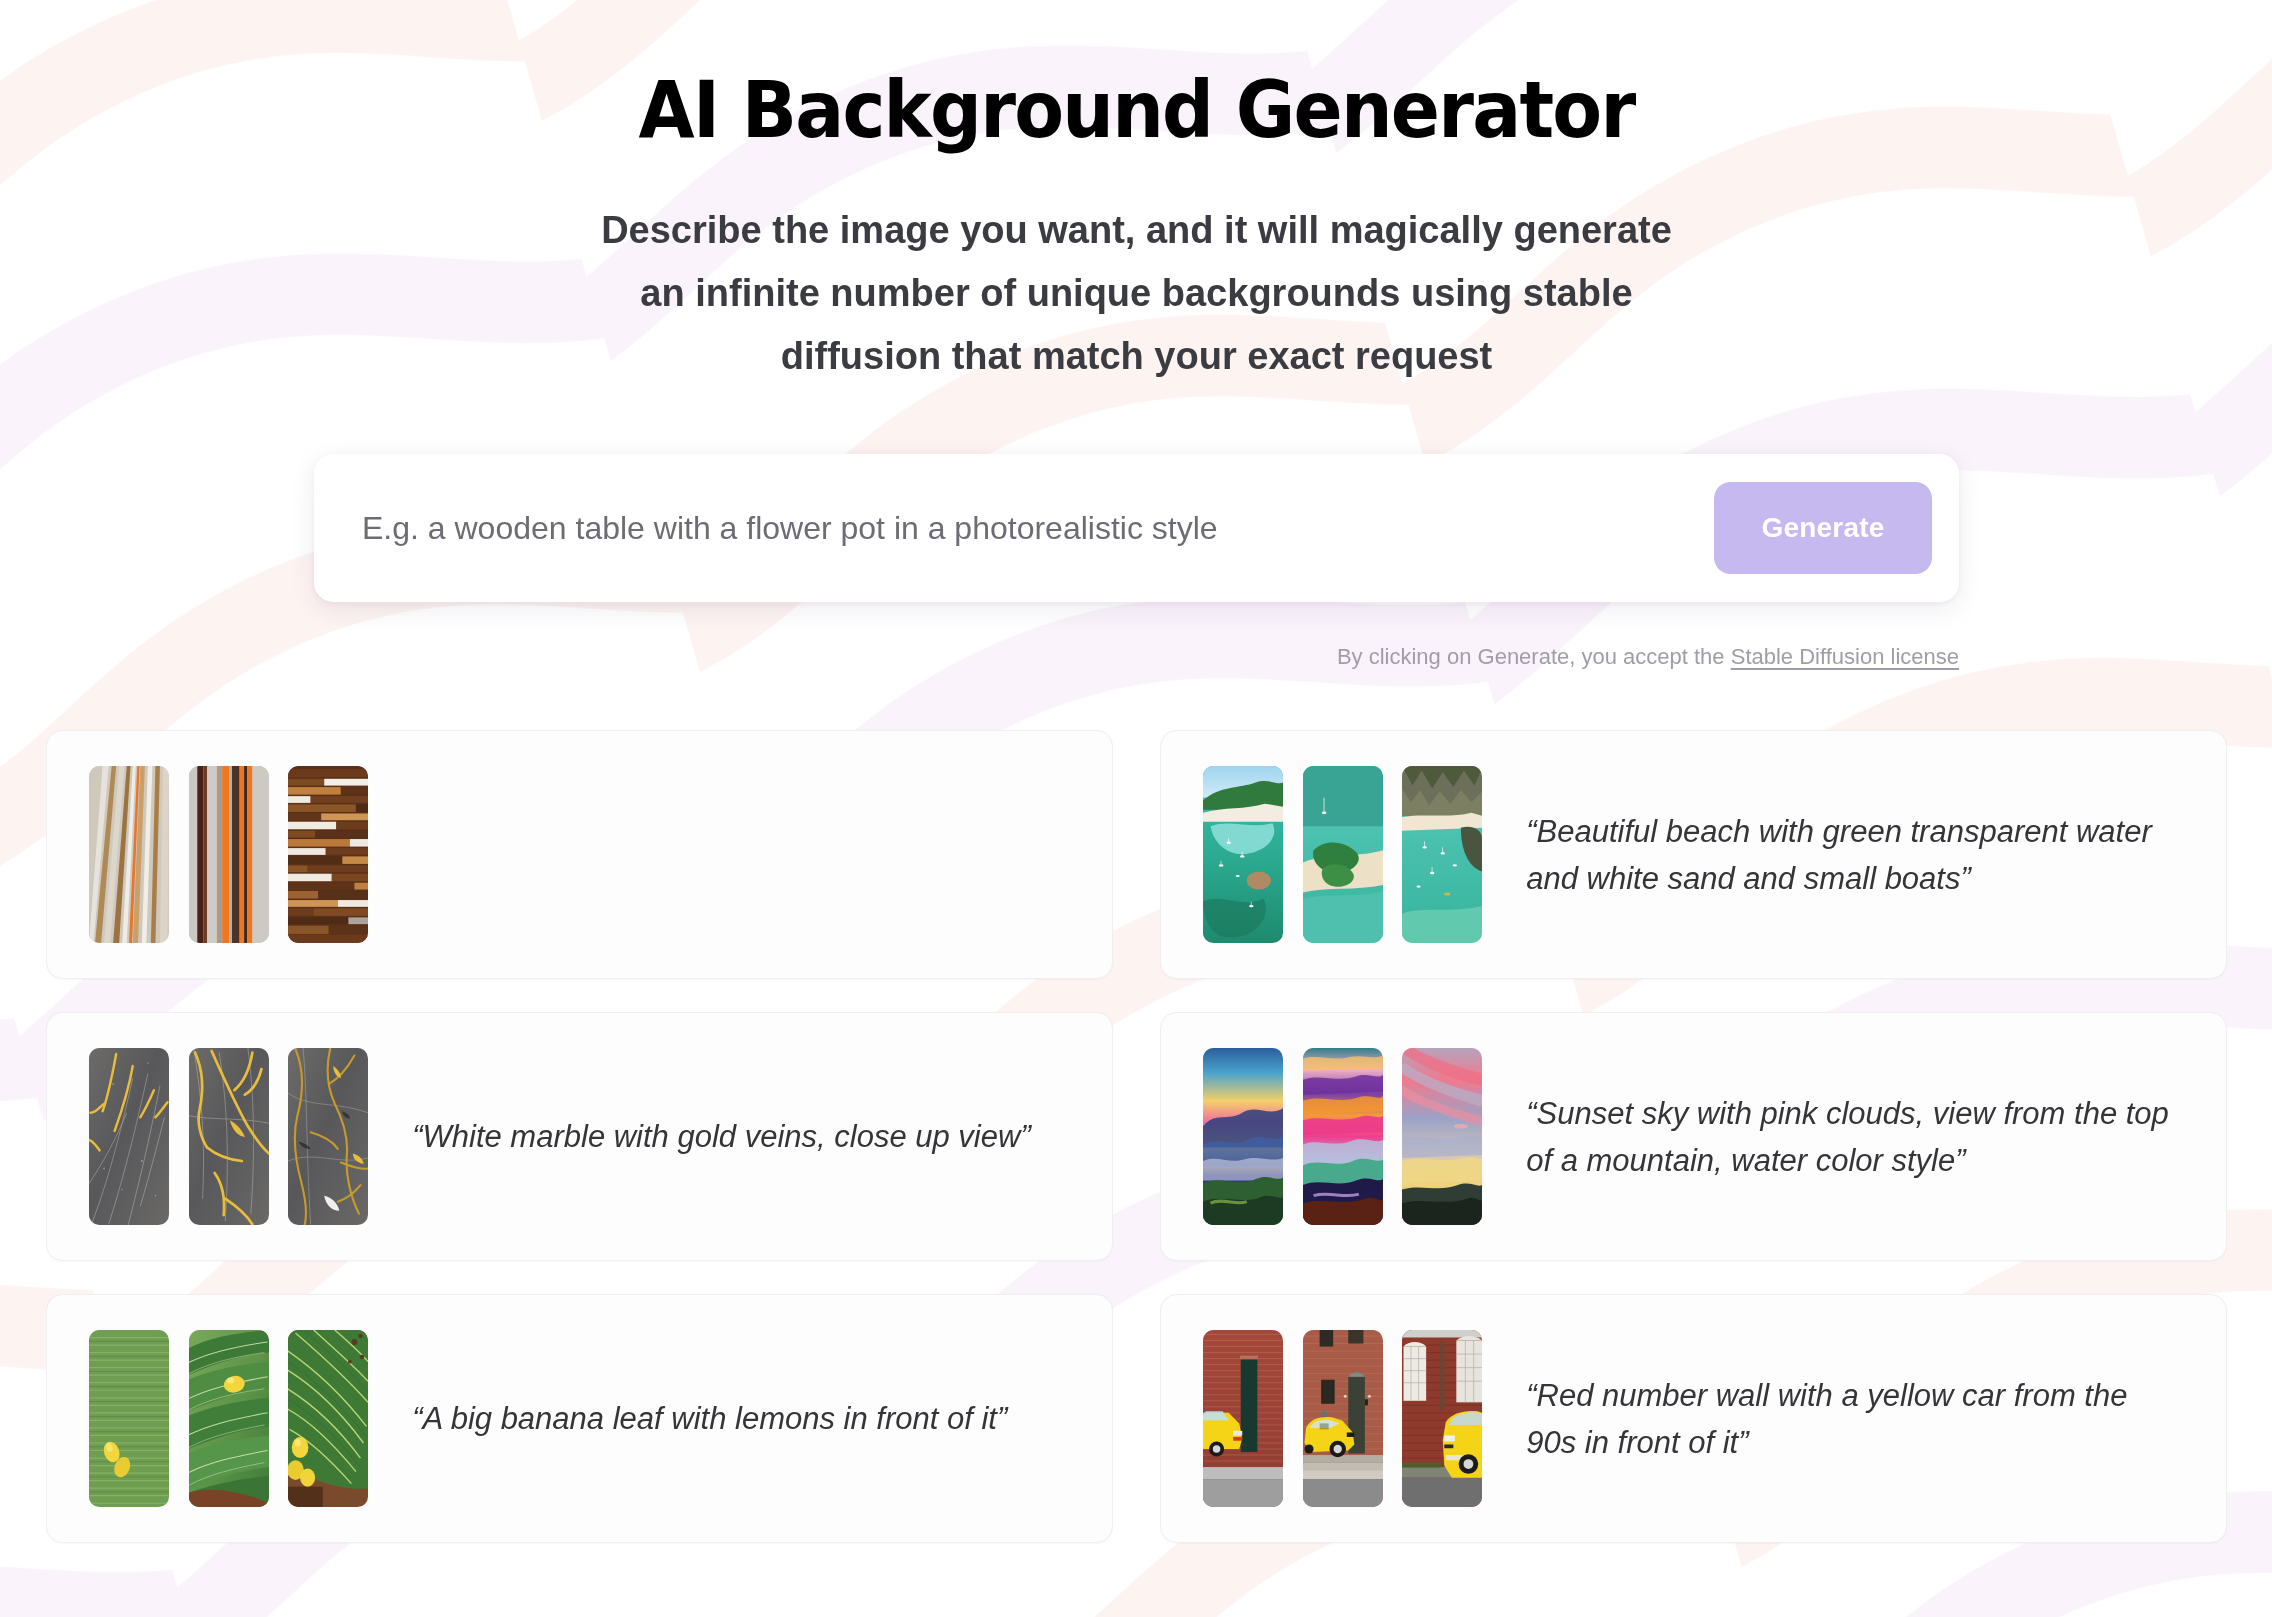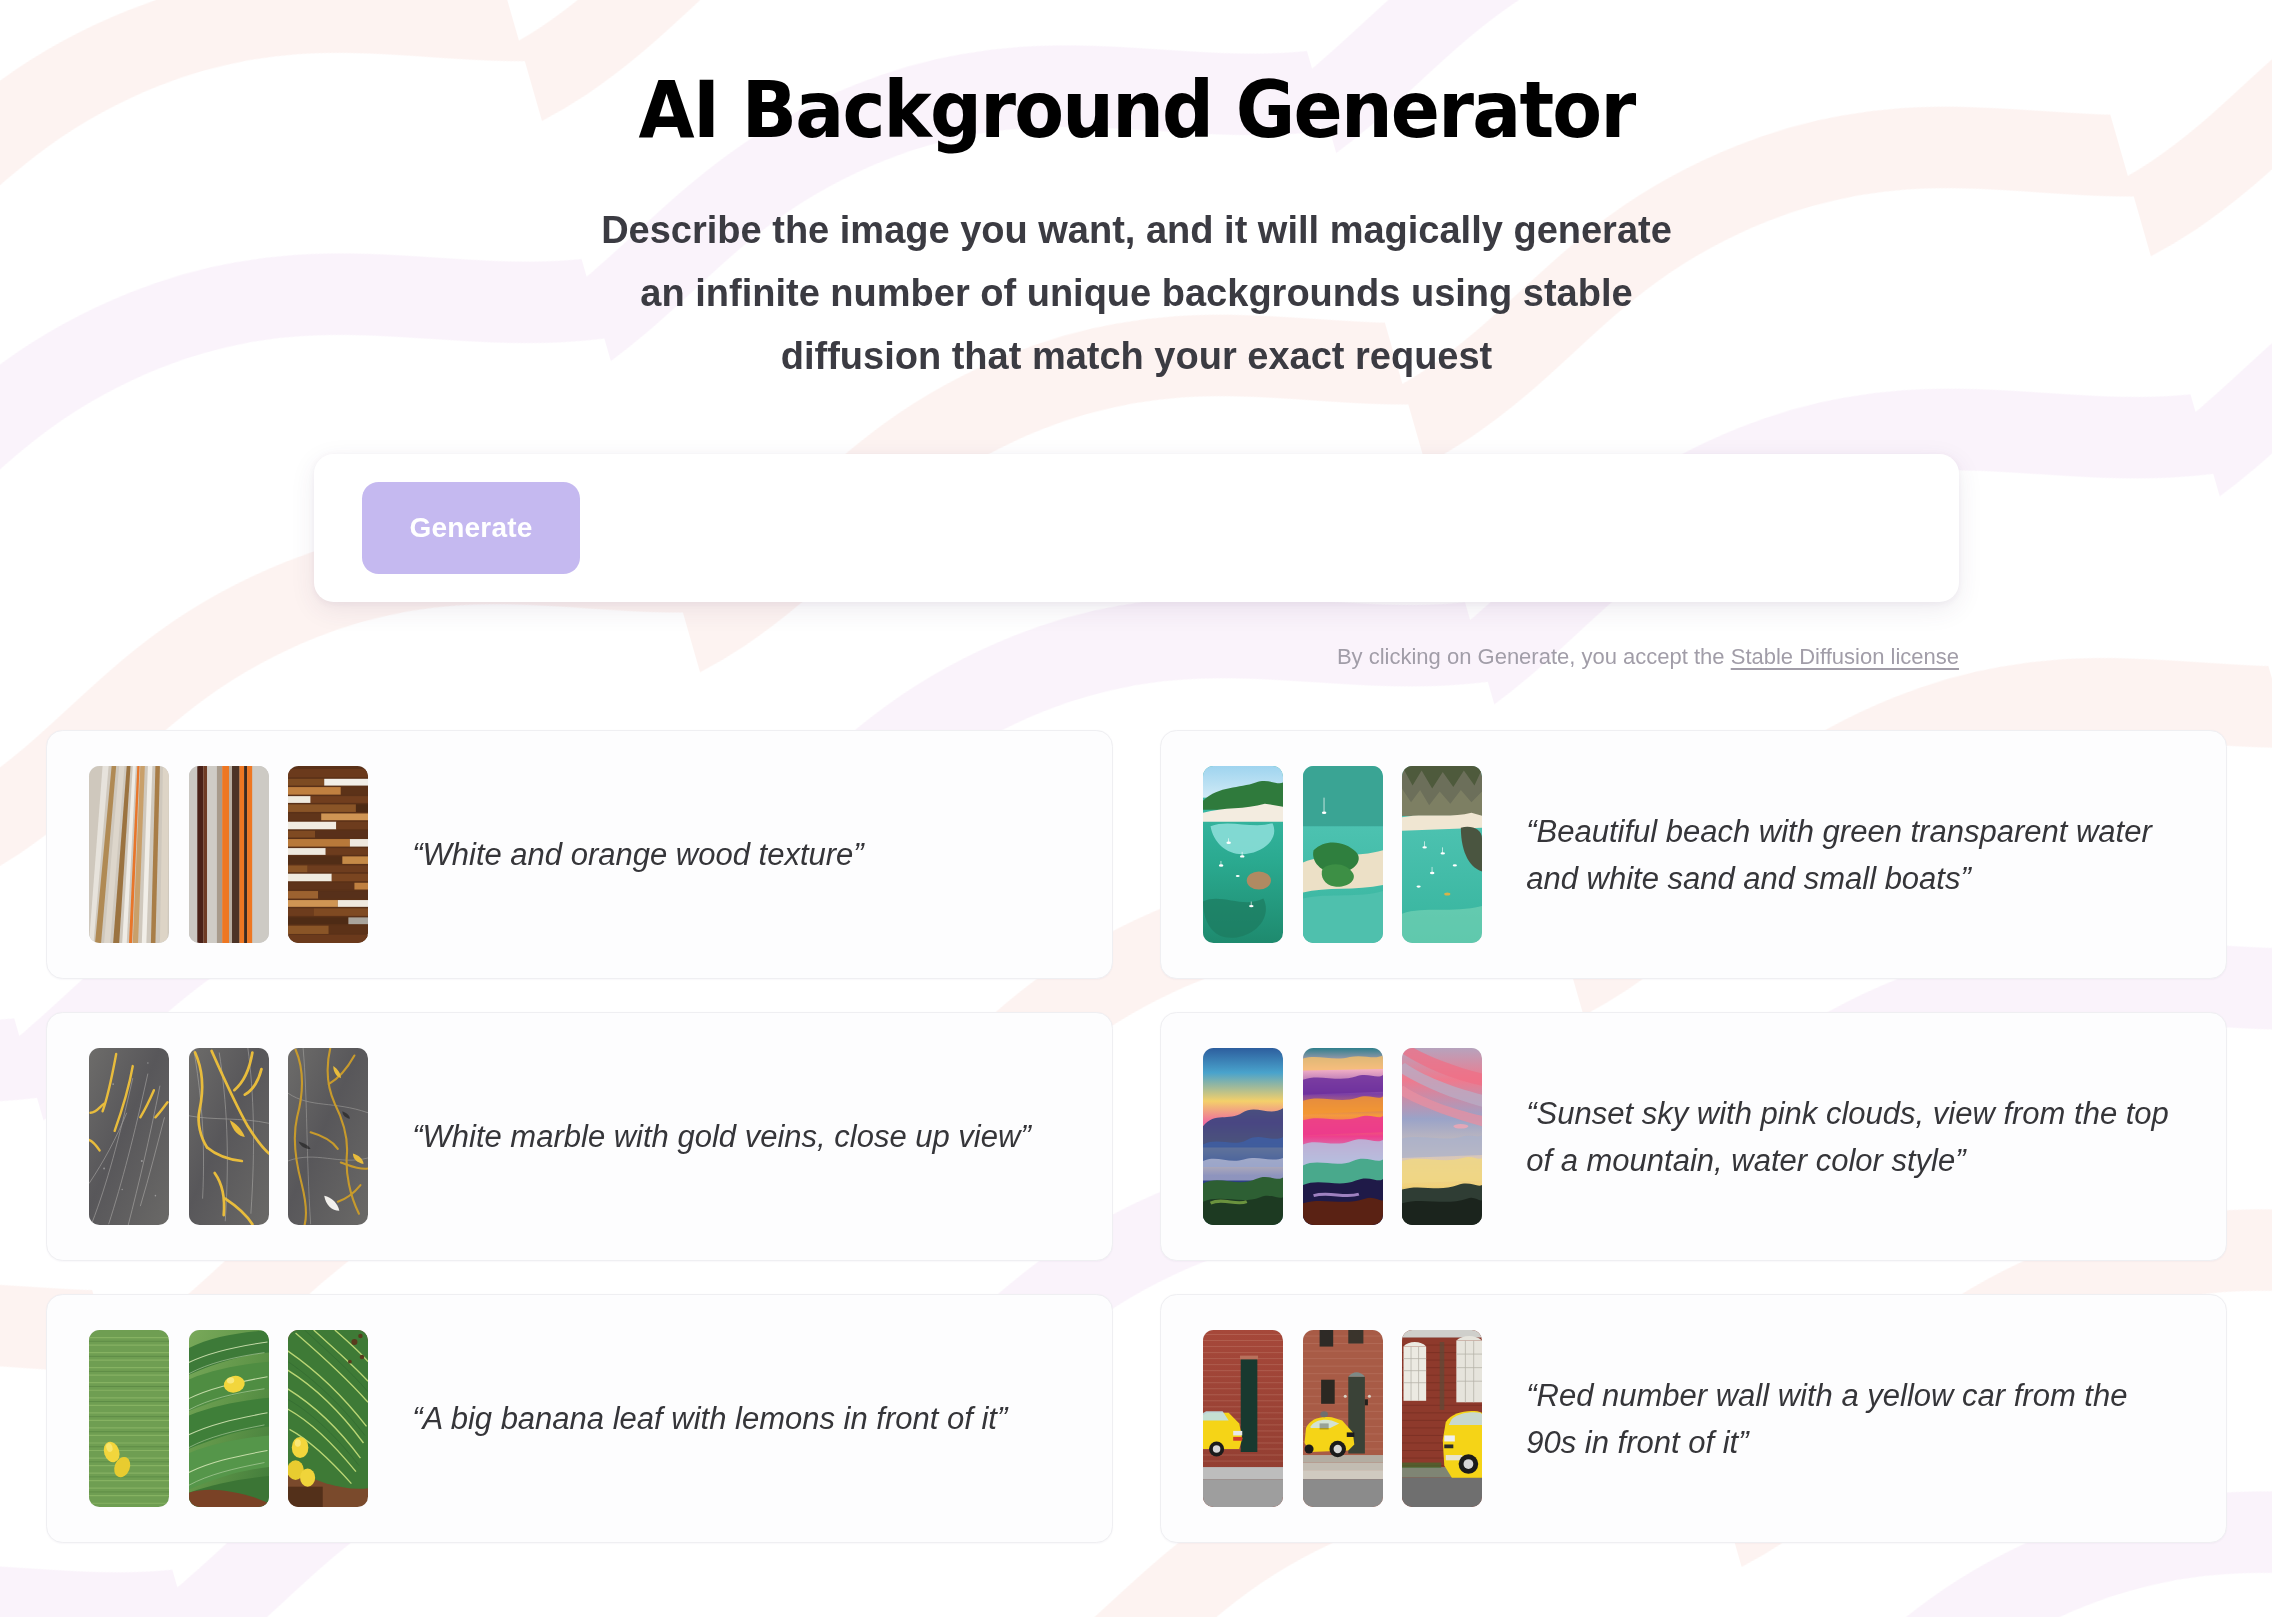--- a/index.html
+++ b/index.html
@@ -251,20 +251,21 @@
 
 <div class="page">
 
   <header class="hero">
     <h1 class="hero-title">AI Background Generator</h1>
     <p class="hero-sub">Describe the image you want, and it will magically generate an infinite number of unique backgrounds using stable diffusion that match your exact request</p>
   </header>
 
   <section class="prompt-wrap">
     <div class="prompt-bar">
+      <input class="prompt-input" type="text" placeholder="E.g. a wooden table with a flower pot in a photorealistic style" style="">
       <button class="generate-btn">Generate</button>
     </div>
 
     <p class="license-line">
       <span>By clicking on Generate, you accept the </span><a class="license-link" href="#">Stable Diffusion license</a>
     </p>
   </section>
 
   <section class="examples">
 
@@ -343,21 +344,20 @@
               <rect x="34" y="189" width="72" height="10" fill="#7f4a22"></rect>
               <rect x="0" y="201" width="80" height="9" fill="#4e2b15"></rect>
               <rect x="80" y="201" width="26" height="9" fill="#a9a49c"></rect>
               <rect x="0" y="212" width="54" height="11" fill="#8a5527"></rect>
               <rect x="54" y="212" width="52" height="11" fill="#5c3218"></rect>
               <rect x="0" y="224" width="106" height="11" fill="#6b3a1c"></rect>
             </g>
           </svg>
         </div>
       </div>
-      <div class="example-caption">“White and orange wood texture”</div>
     </div>
 
     <div class="example-card">
       <div class="thumbs">
         <div class="thumb">
           <svg viewBox="0 0 106 235" preserveAspectRatio="none">
             <rect width="106" height="235" fill="url(#gWater)"></rect>
             <rect width="106" height="42" fill="url(#gSky)"></rect>
             <path d="M0 46 C22 26, 48 30, 70 22 C86 16, 98 26, 106 22 L106 58 L0 58Z" fill="#2f7a3c"></path>
             <path d="M0 62 C28 54, 56 58, 82 50 L106 54 L106 74 L0 74Z" fill="#f3ece0"></path>

